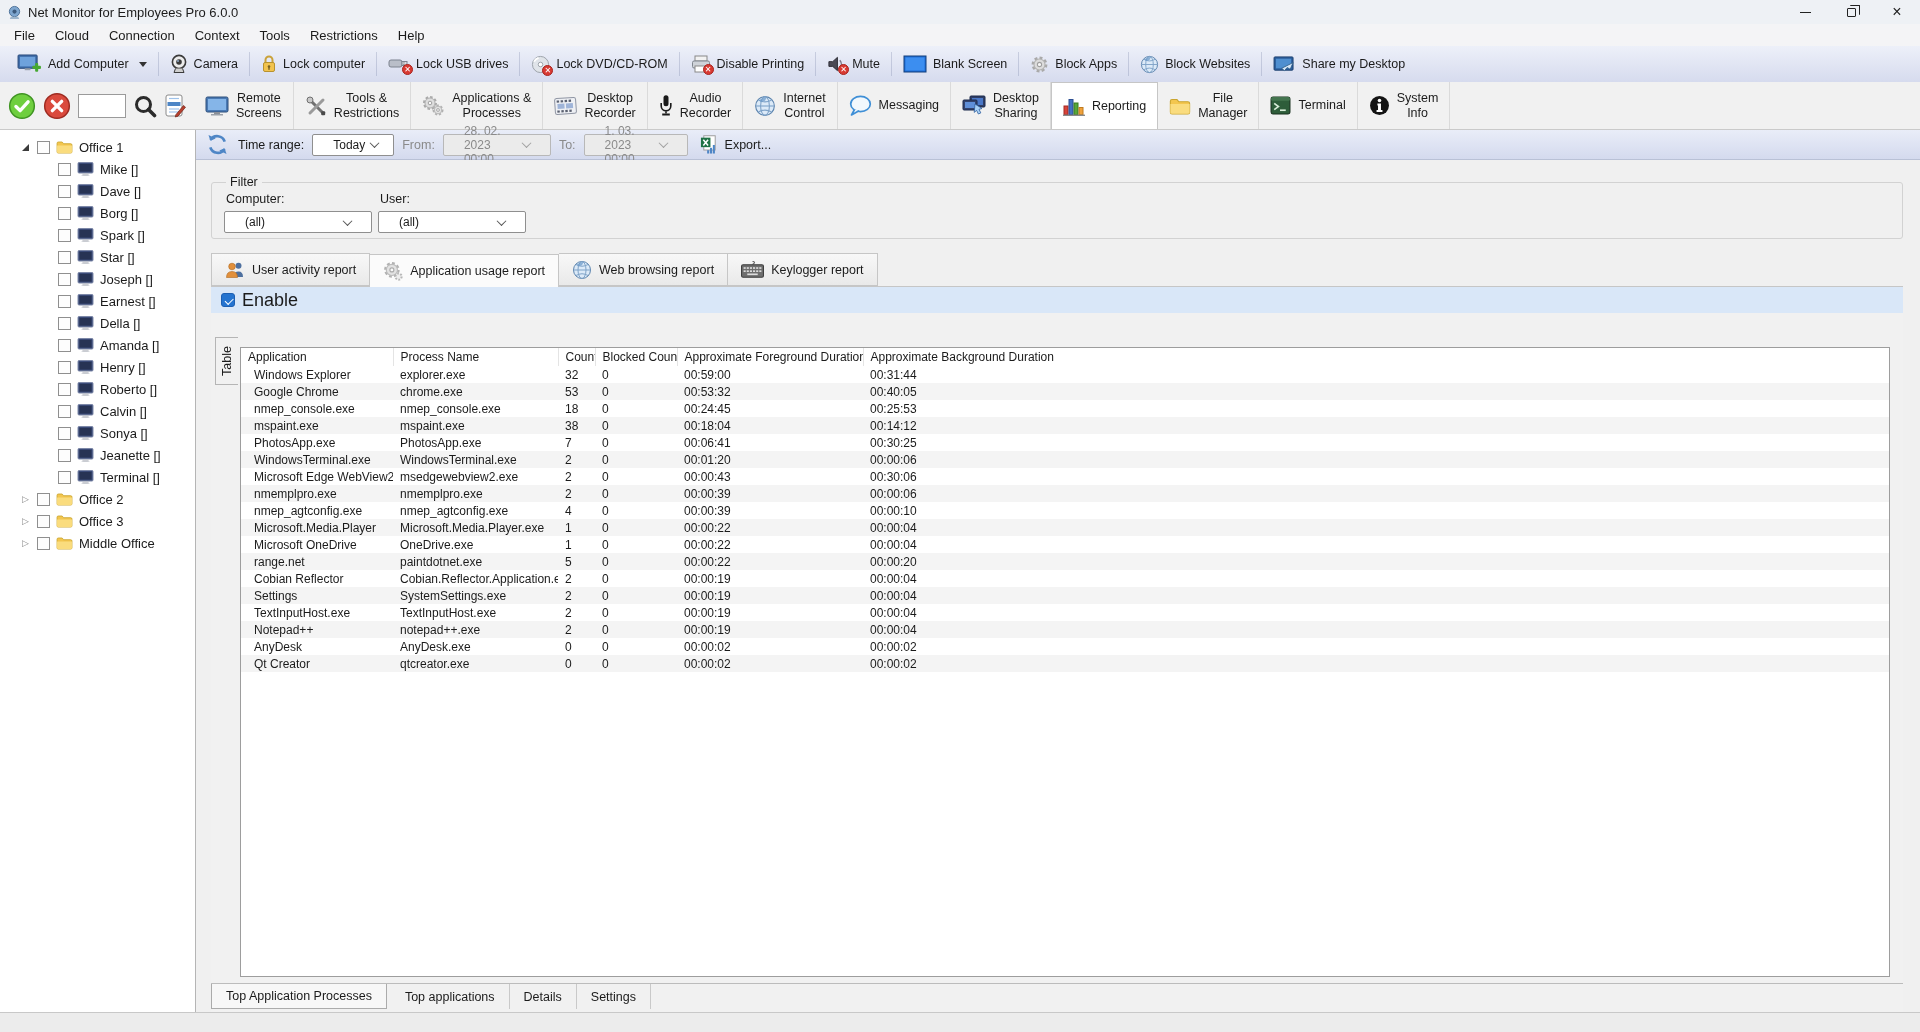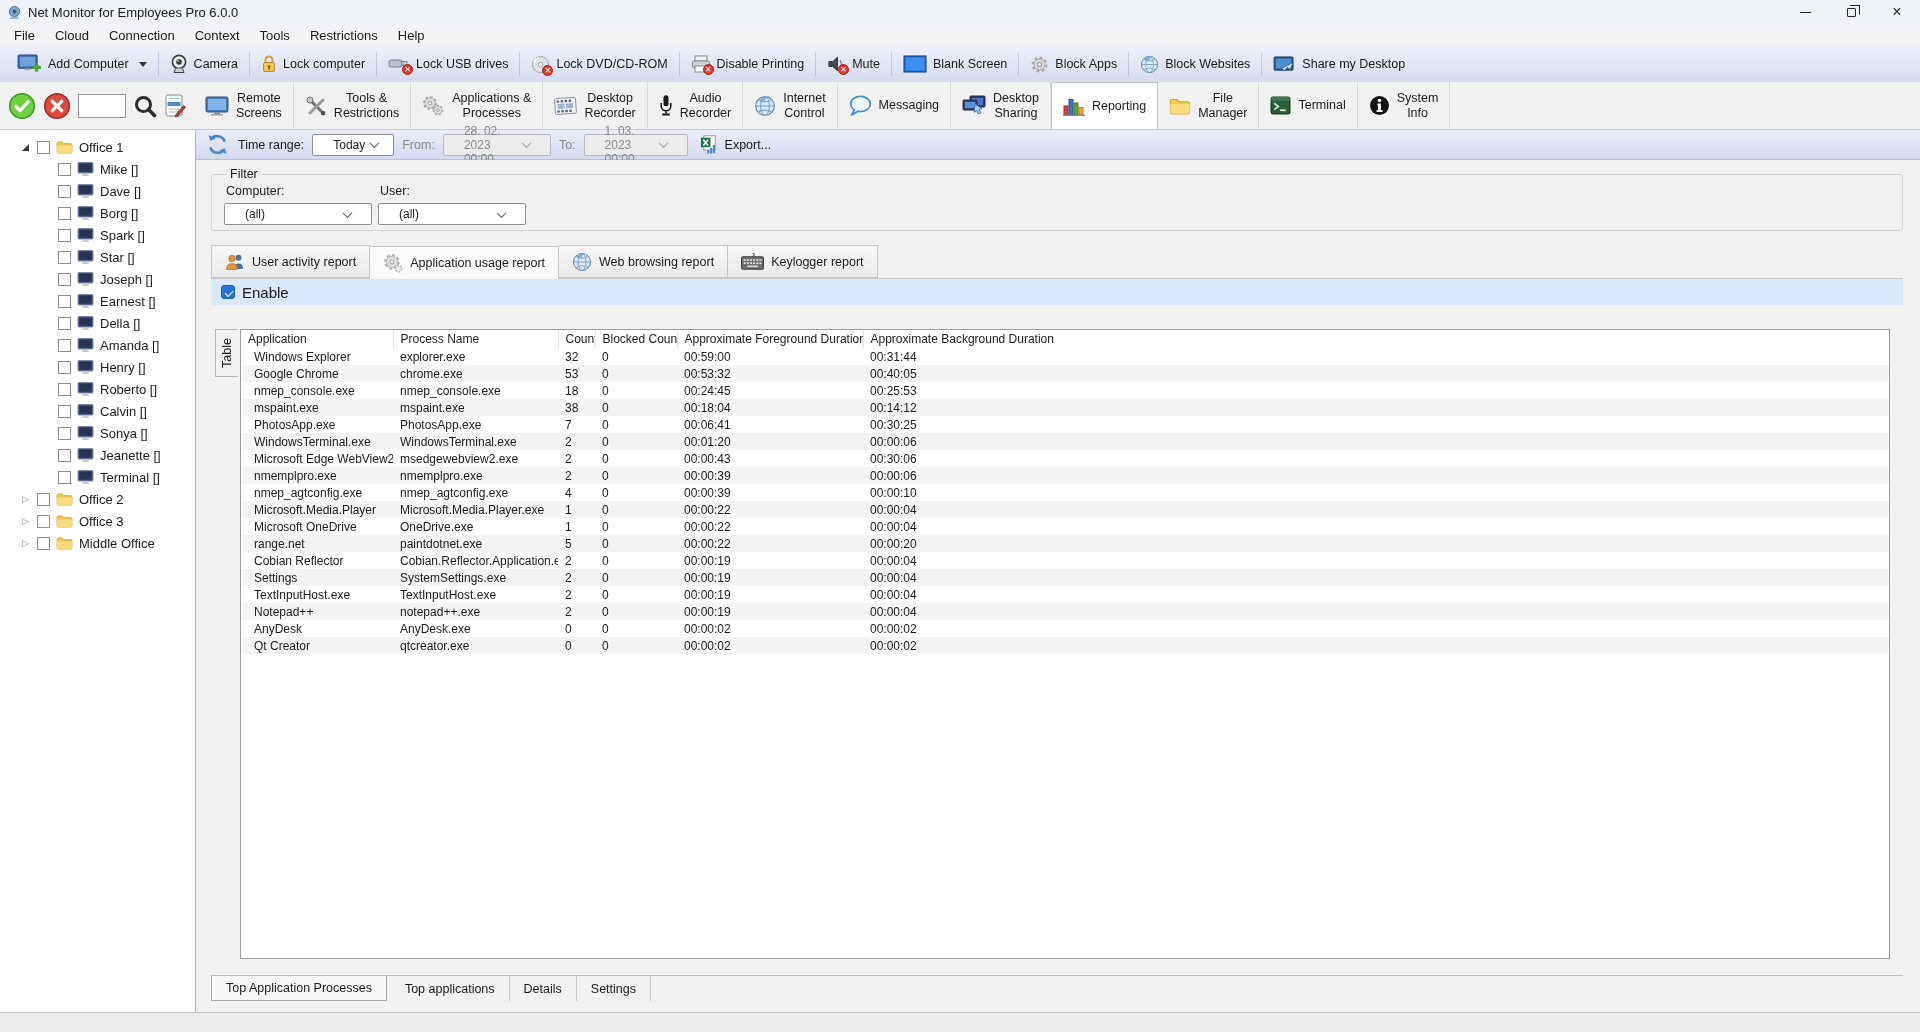--- a/index.html
+++ b/index.html
@@ -48,38 +48,38 @@
 .main{flex:1;display:flex;flex-direction:column;min-width:0;}
 .timebar{height:30px;background:linear-gradient(#e9edf8,#d4daee);border-bottom:1px solid #b9c1d6;display:flex;align-items:center;gap:8px;padding:0 9px;font-size:12.5px;}
 .combo{height:22px;background:#fff;border:1px solid #8f8f8f;border-radius:2px;display:flex;align-items:center;justify-content:space-between;padding:0 20px;font-size:12px;gap:6px;}
 .combo.disabled{background:#ebebeb;border-color:#b8b8b8;color:#8a8a8a;}
 .chev{width:7px;height:7px;border-right:1.4px solid #555;border-bottom:1.4px solid #555;transform:rotate(45deg) translate(-1px,-1px);flex:none;}
 .combo.disabled .chev{border-color:#a0a0a0;}
 .dim{color:#8a8a8a;}
 .export-btn{display:flex;align-items:center;gap:6px;padding:2px 4px;}
 .content{flex:1;background:#f0f0f0;padding:0 17px 0 15px;display:flex;flex-direction:column;}
 
-.filter-box{margin-top:7px;border:1px solid #d2d2d2;border-radius:3px;height:64px;padding:1px 12px 0;}
+.filter-box{margin-top:15px;border:1px solid #d2d2d2;border-radius:3px;height:64px;padding:1px 12px 0;}
 .filter-box legend{padding:0 4px;margin-left:2px;font-size:12.5px;}
 .fcols{display:flex;gap:6px;}
 .fcol{width:148px;}
 .fcol .flabel{display:block;margin:2px 0 5px 2px;font-size:12.5px;}
 
 .report-tabs{display:flex;margin-top:14px;align-items:flex-end;position:relative;z-index:2;}
 .rtab{height:33px;display:flex;align-items:center;gap:7px;padding:0 13px;background:linear-gradient(#f8f8f8,#e9e9e9);border:1px solid #c6c6c6;border-left:none;font-size:12.5px;}
 .rtab:first-child{border-left:1px solid #c6c6c6;}
 .rtab.active{background:#fbfbfb;border-bottom:none;margin-bottom:-1px;padding-bottom:1px;}
 
 .page{flex:1;position:relative;background:#f1f1f1;border-top:1px solid #c6c6c6;}
-.enable-row{height:26px;background:#d9e7f8;display:flex;align-items:center;gap:7px;padding-left:10px;font-size:15px;}
+.enable-row{height:26px;background:#d9e7f8;display:flex;align-items:center;gap:7px;padding-left:10px;font-size:18px;}
 .enable-cb{width:14px;height:14px;border-radius:3px;background:#2574d0;border:1px solid #1d5fb2;position:relative;flex:none;}
 .enable-cb::after{content:"";position:absolute;left:2.5px;top:3.5px;width:7px;height:3.5px;border-left:1.6px solid #fff;border-bottom:1.6px solid #fff;transform:rotate(-45deg);}
 .side-tab{position:absolute;left:4px;top:50px;width:23px;height:48px;border:1px solid #b5b5b5;border-right:none;background:#f1f1f1;display:flex;align-items:center;justify-content:center;}
 .side-tab span{transform:rotate(-90deg);font-size:12.5px;white-space:nowrap;}
-.tablebox{position:absolute;left:29px;right:13px;top:50px;height:630px;background:#fff;border:1px solid #9d9d9d;overflow:hidden;}
+.tablebox{position:absolute;left:29px;right:13px;top:60px;height:630px;background:#fff;border:1px solid #9d9d9d;overflow:hidden;}
 table{border-collapse:collapse;table-layout:fixed;width:100%;font-size:12px;}
 th{font-weight:normal;text-align:left;height:18px;padding:0 0 0 7px;border-right:1px solid #e4e4e4;white-space:nowrap;overflow:hidden;}
 th:last-child{border-right:none;}
 td{height:17px;padding:0 0 0 7px;white-space:nowrap;overflow:hidden;}
 td:first-child{padding-left:13px;}
 tbody tr:nth-child(even){background:#f4f4f4;}
 
 .bottom-tabs{position:absolute;left:0;right:0;top:696px;height:26px;border-top:1px solid #bcbcbc;display:flex;align-items:stretch;}
 .btab{display:flex;align-items:center;padding:0 14px;font-size:12.5px;border-right:1px solid #c9c9c9;}
 .btab.active{background:#f7f7f7;border:1px solid #ababab;border-top:none;margin-right:4px;}

